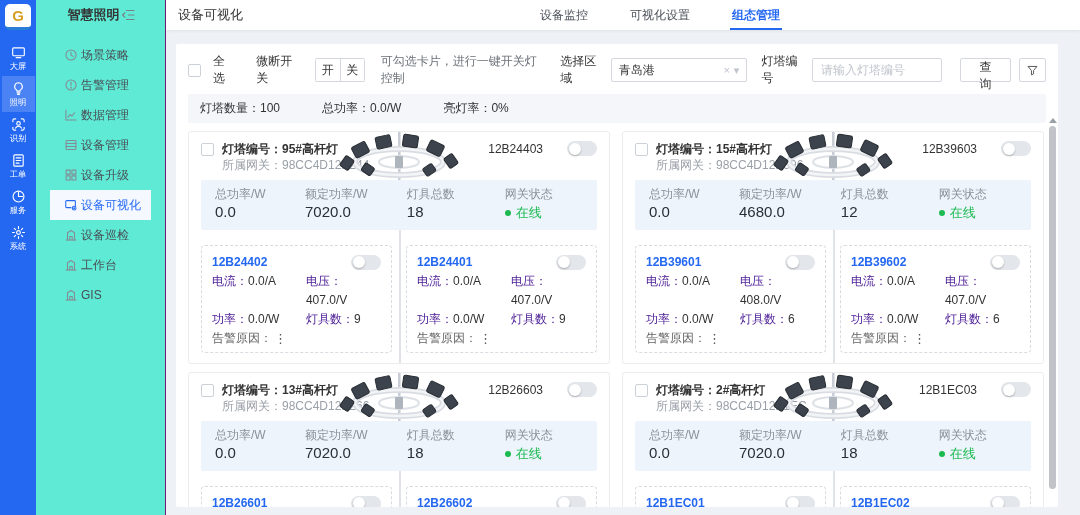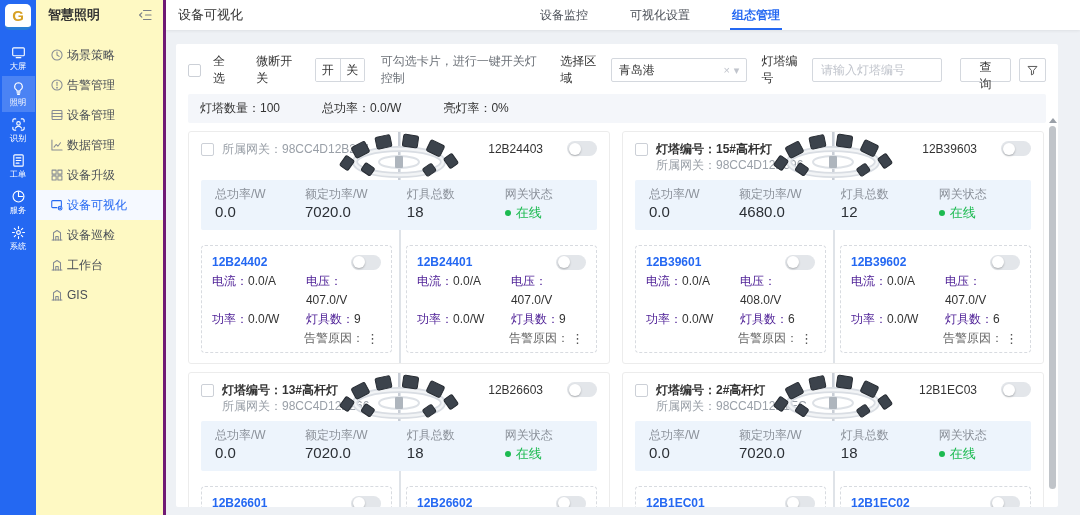--- a/index.html
+++ b/index.html
@@ -17,21 +17,21 @@
   .rail-item{width:33px;padding:5px 0 4px;display:flex;flex-direction:column;align-items:center;gap:1px;cursor:pointer;}
   .rail-item.active{background:rgba(255,255,255,.18);}
   .ri-icon{width:15px;height:15px;}
   .ri-icon svg{width:15px;height:15px;display:block;}
   .ri-icon svg *{fill:none;stroke:#fff;stroke-width:1.2;stroke-linecap:round;stroke-linejoin:round;}
   .ri-label{font-size:9px;line-height:11px;transform:scale(.92);white-space:nowrap;}
   .rail-spacer{flex:1;}
   .rail-bottom{margin-bottom:6px;display:flex;flex-direction:column;align-items:center;}
 
   
-  .sidebar{width:130px;background:#fef9c3;flex-shrink:0;border-right:3px solid #701a75;display:flex;flex-direction:column;}
+  .sidebar{width:130px;background:#5eead4;flex-shrink:0;border-right:1px solid #701a75;display:flex;flex-direction:column;align-items:center;}
   .sidebar-head{height:30px;display:flex;align-items:center;justify-content:space-between;padding:0 10px 0 12px;}
   .sb-title{font-size:13px;font-weight:bold;color:#333;}
   .collapse{width:16px;height:16px;cursor:pointer;color:#7a8088;}
   .collapse svg{width:16px;height:16px;}
   .collapse svg *{fill:none;stroke:currentColor;stroke-width:1.2;stroke-linecap:round;stroke-linejoin:round;}
   .menu{padding-top:10px;}
   .menu-item{height:30px;display:flex;align-items:center;gap:3px;padding:0 10px 0 14px;font-size:12px;color:#4a4f57;cursor:pointer;}
   .menu-item .mi-icon{width:14px;height:14px;color:#858b94;flex-shrink:0;}
   .menu-item .mi-icon svg{width:14px;height:14px;display:block;}
   .menu-item .mi-icon svg *{fill:none;stroke:currentColor;stroke-width:1.2;stroke-linecap:round;stroke-linejoin:round;}
@@ -91,21 +91,21 @@
   .band .bl{font-size:12px;color:#8b919a;line-height:16px;}
   .band .bv{font-size:15px;color:#2b2f35;line-height:20px;}
   .dot{display:inline-block;width:6px;height:6px;border-radius:50%;background:var(--green);margin-right:5px;vertical-align:1px;}
   .online{color:var(--green);font-size:13px;}
   .branches{position:relative;z-index:1;display:grid;grid-template-columns:1fr 1fr;gap:14px;padding:15px 12px 10px;}
   .branch{background:#fff;border:1px dashed #d8dbe0;border-radius:4px;padding:6px 10px 4px;font-size:12px;}
   .b-head{display:flex;align-items:center;justify-content:space-between;height:20px;}
   .b-id{color:var(--primary);font-weight:bold;cursor:pointer;}
   .b-grid{display:grid;grid-template-columns:1.25fr 1fr;line-height:19px;color:#333;}
   .b-grid i{font-style:normal;color:#4c1d95;}
-  .b-alarm{display:flex;align-items:center;justify-content:flex-end;line-height:19px;}
+  .b-alarm{display:flex;align-items:center;justify-content:flex-start;line-height:19px;}
   .b-alarm i{font-style:normal;color:#666;}
   .kebab{color:#555;font-size:13px;cursor:pointer;padding:0 2px;}
 
   
   .vscroll{position:absolute;top:74px;right:1px;bottom:4px;width:9px;z-index:6;}
   .vs-arrow{width:0;height:0;border-left:4px solid transparent;border-right:4px solid transparent;border-bottom:5px solid #9aa0a8;margin:0 auto 3px;}
   .vs-thumb{width:7px;margin:0 auto;height:calc(100% - 22px);background:#c0c4c9;border-radius:4px;cursor:pointer;}
 </style>
 </head>
 <body>
@@ -199,34 +199,34 @@
               <circle cx="8" cy="8" r="5.8"></circle>
               <path d="M8 4.8v3.8"></path>
               <circle cx="8" cy="11" r=".4"></circle>
             </svg>
           </span>
     <span class="mi-label">告警管理</span>
   </div>
         <div class="menu-item">
     <span class="mi-icon">
             <svg viewBox="0 0 16 16">
+              <path d="M2.2 2.2v11.6h11.6"></path>
+              <path d="M4.6 10.4l2.4-3 2 2 3-4"></path>
+            </svg>
+          </span>
+    <span class="mi-label">数据管理</span>
+  </div>
+        <div class="menu-item">
+    <span class="mi-icon">
+            <svg viewBox="0 0 16 16">
               <rect x="2.4" y="2.8" width="11.2" height="10.4" rx="1"></rect>
               <path d="M2.4 6.2h11.2M2.4 9.6h11.2"></path>
             </svg>
           </span>
     <span class="mi-label">设备管理</span>
-  </div>
-        <div class="menu-item">
-    <span class="mi-icon">
-            <svg viewBox="0 0 16 16">
-              <path d="M2.2 2.2v11.6h11.6"></path>
-              <path d="M4.6 10.4l2.4-3 2 2 3-4"></path>
-            </svg>
-          </span>
-    <span class="mi-label">数据管理</span>
   </div>
         <div class="menu-item">
     <span class="mi-icon">
             <svg viewBox="0 0 16 16">
               <rect x="2.4" y="2.4" width="4.6" height="4.6"></rect>
               <rect x="9" y="2.4" width="4.6" height="4.6"></rect>
               <rect x="2.4" y="9" width="4.6" height="4.6"></rect>
               <rect x="9" y="9" width="4.6" height="4.6"></rect>
             </svg>
           </span>
@@ -326,20 +326,21 @@
           <span><i style="font-style:normal">总功率：</i><b>0.0/W</b></span>
           <span><i style="font-style:normal">亮灯率：</i><b>0%</b></span>
         </div>
 
         <div class="cards" id="cards">
             <div class="card">
     <div class="pole"></div>
     <div class="card-head">
       <span class="cb"></span>
       <div class="head-text">
+        <div class="l1"><span class="lab">灯塔编号：</span><span>95#高杆灯</span></div>
         <div class="l2"><span>所属网关：</span><span>98CC4D12B244</span></div>
       </div>
       <div class="tower-img">
 <svg viewBox="0 0 132 50" width="132" height="50">
   <line x1="66" y1="0" x2="66" y2="50" stroke="#c9ced6" stroke-width="2"></line>
   <ellipse cx="66" cy="30" rx="44" ry="13" fill="none" stroke="#d9dde3" stroke-width="6"></ellipse>
   <ellipse cx="66" cy="30" rx="44" ry="13" fill="none" stroke="#f2f4f6" stroke-width="2.5"></ellipse>
   <ellipse cx="66" cy="30" rx="20" ry="6" fill="none" stroke="#dde1e6" stroke-width="2"></ellipse>
   <g fill="#3c434c" stroke="#272c33" stroke-width="1">
     <rect x="20" y="12" width="15" height="12" rx="2" transform="rotate(-28 27 18)"></rect>

